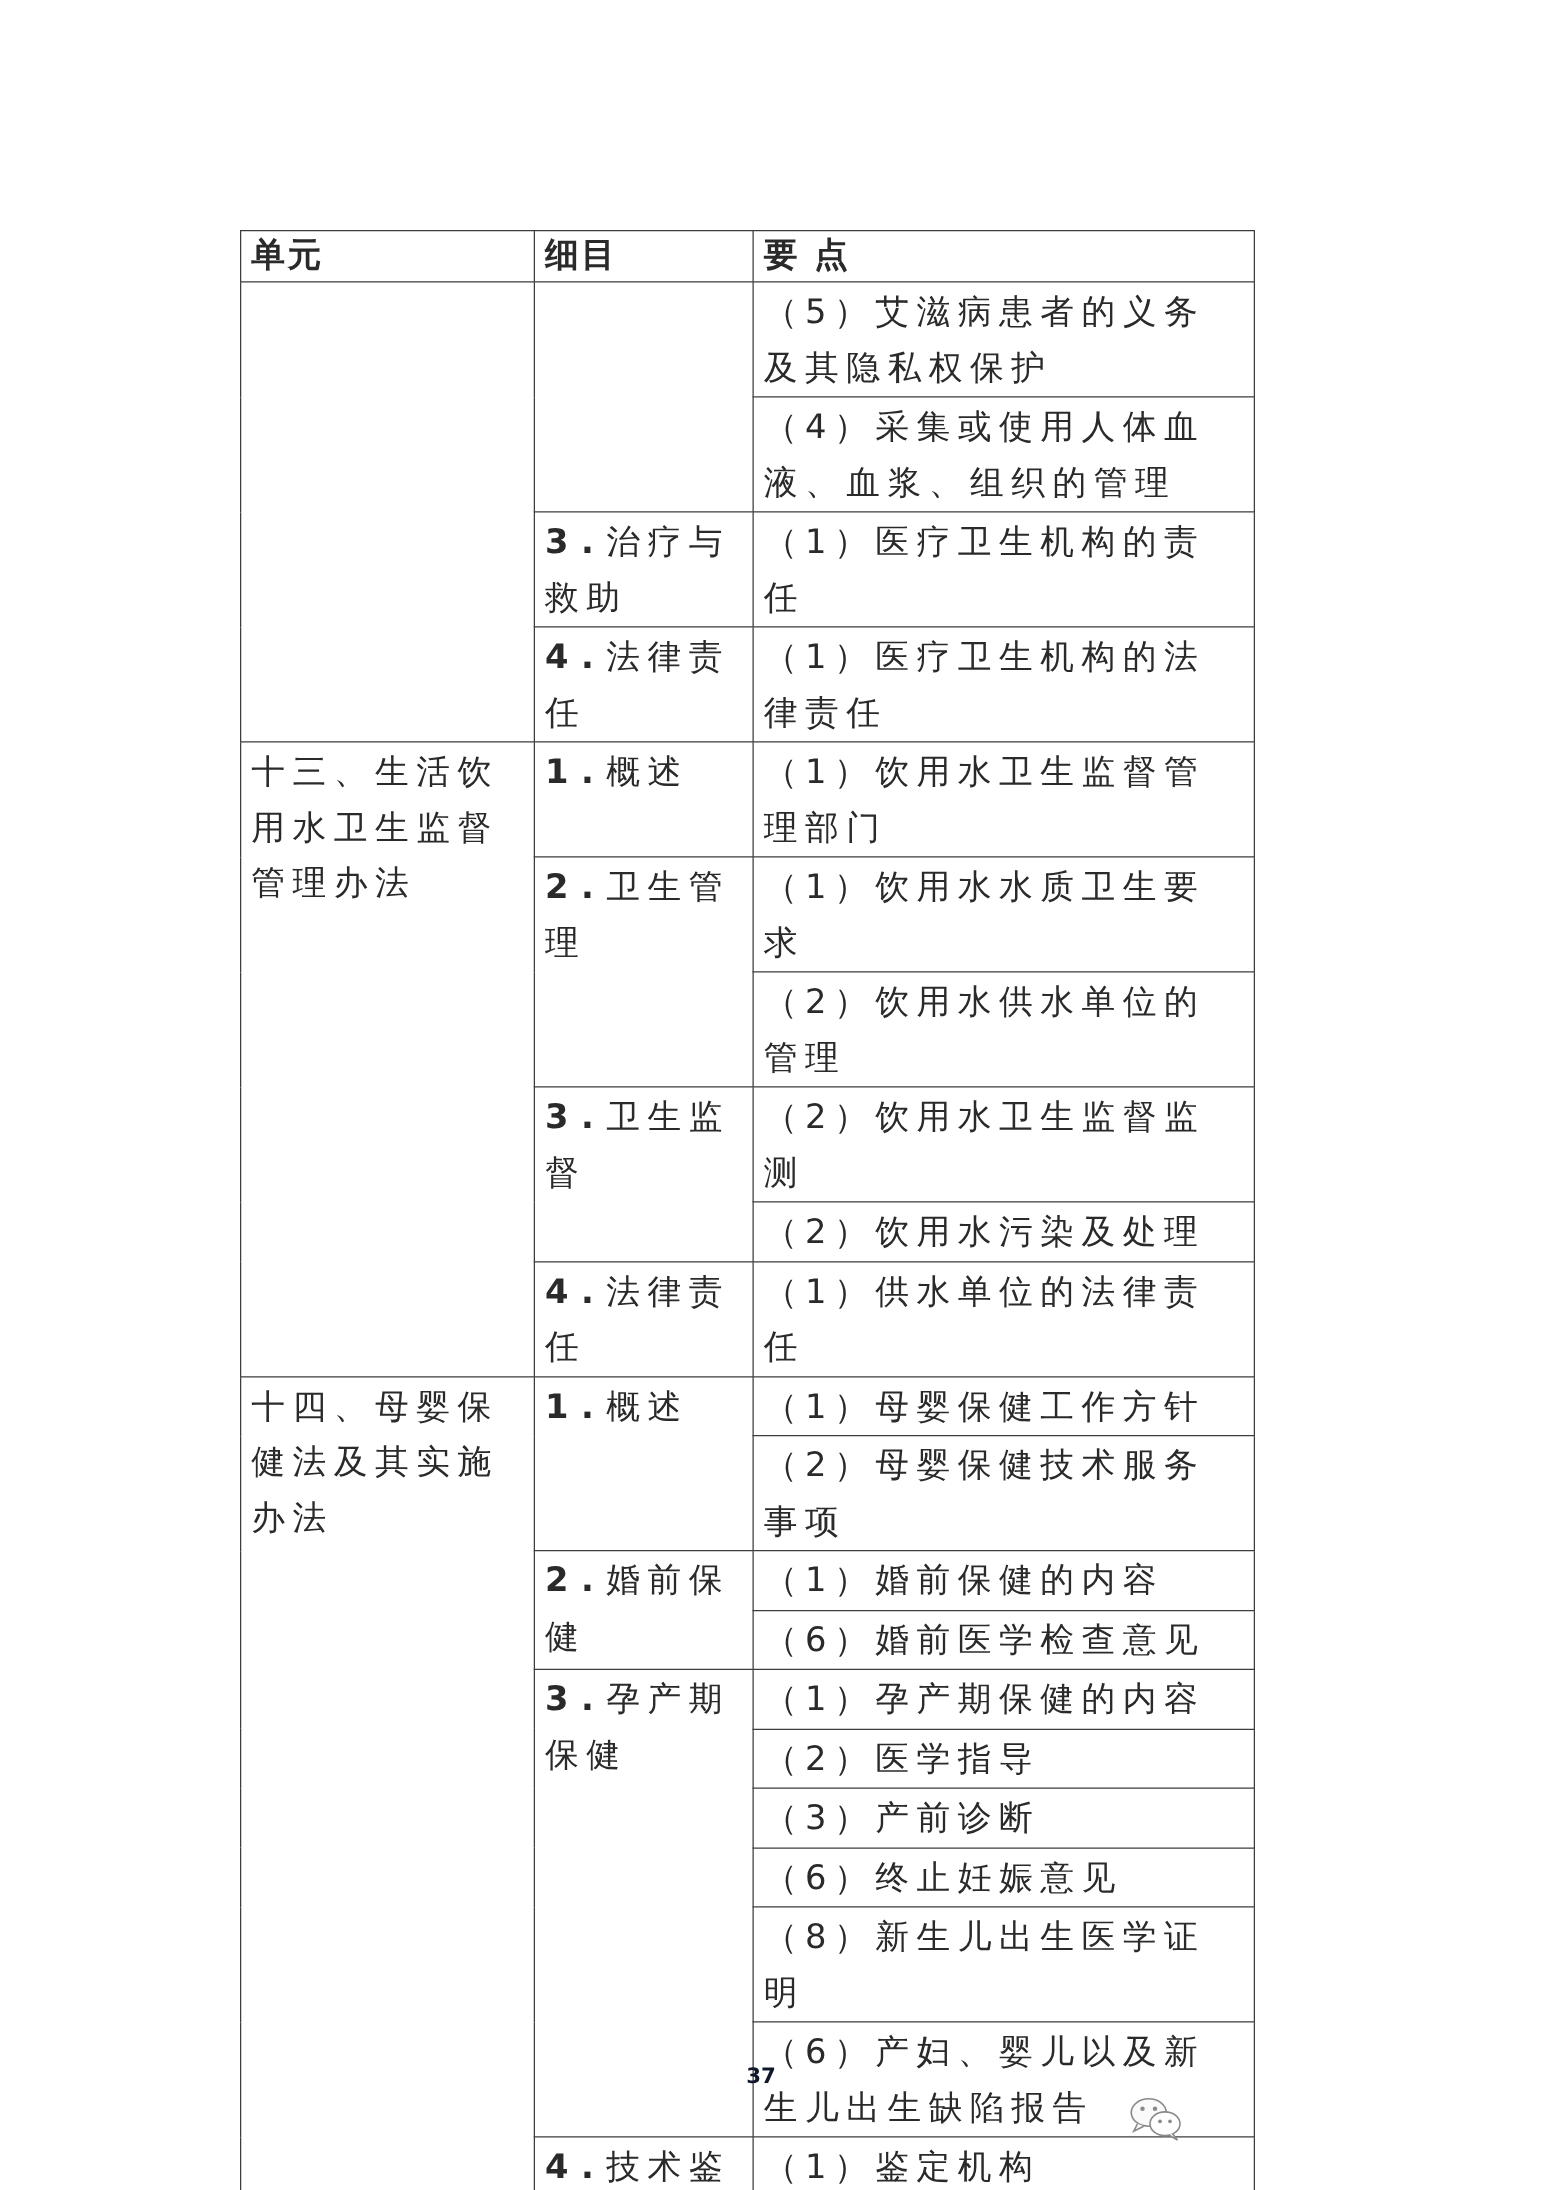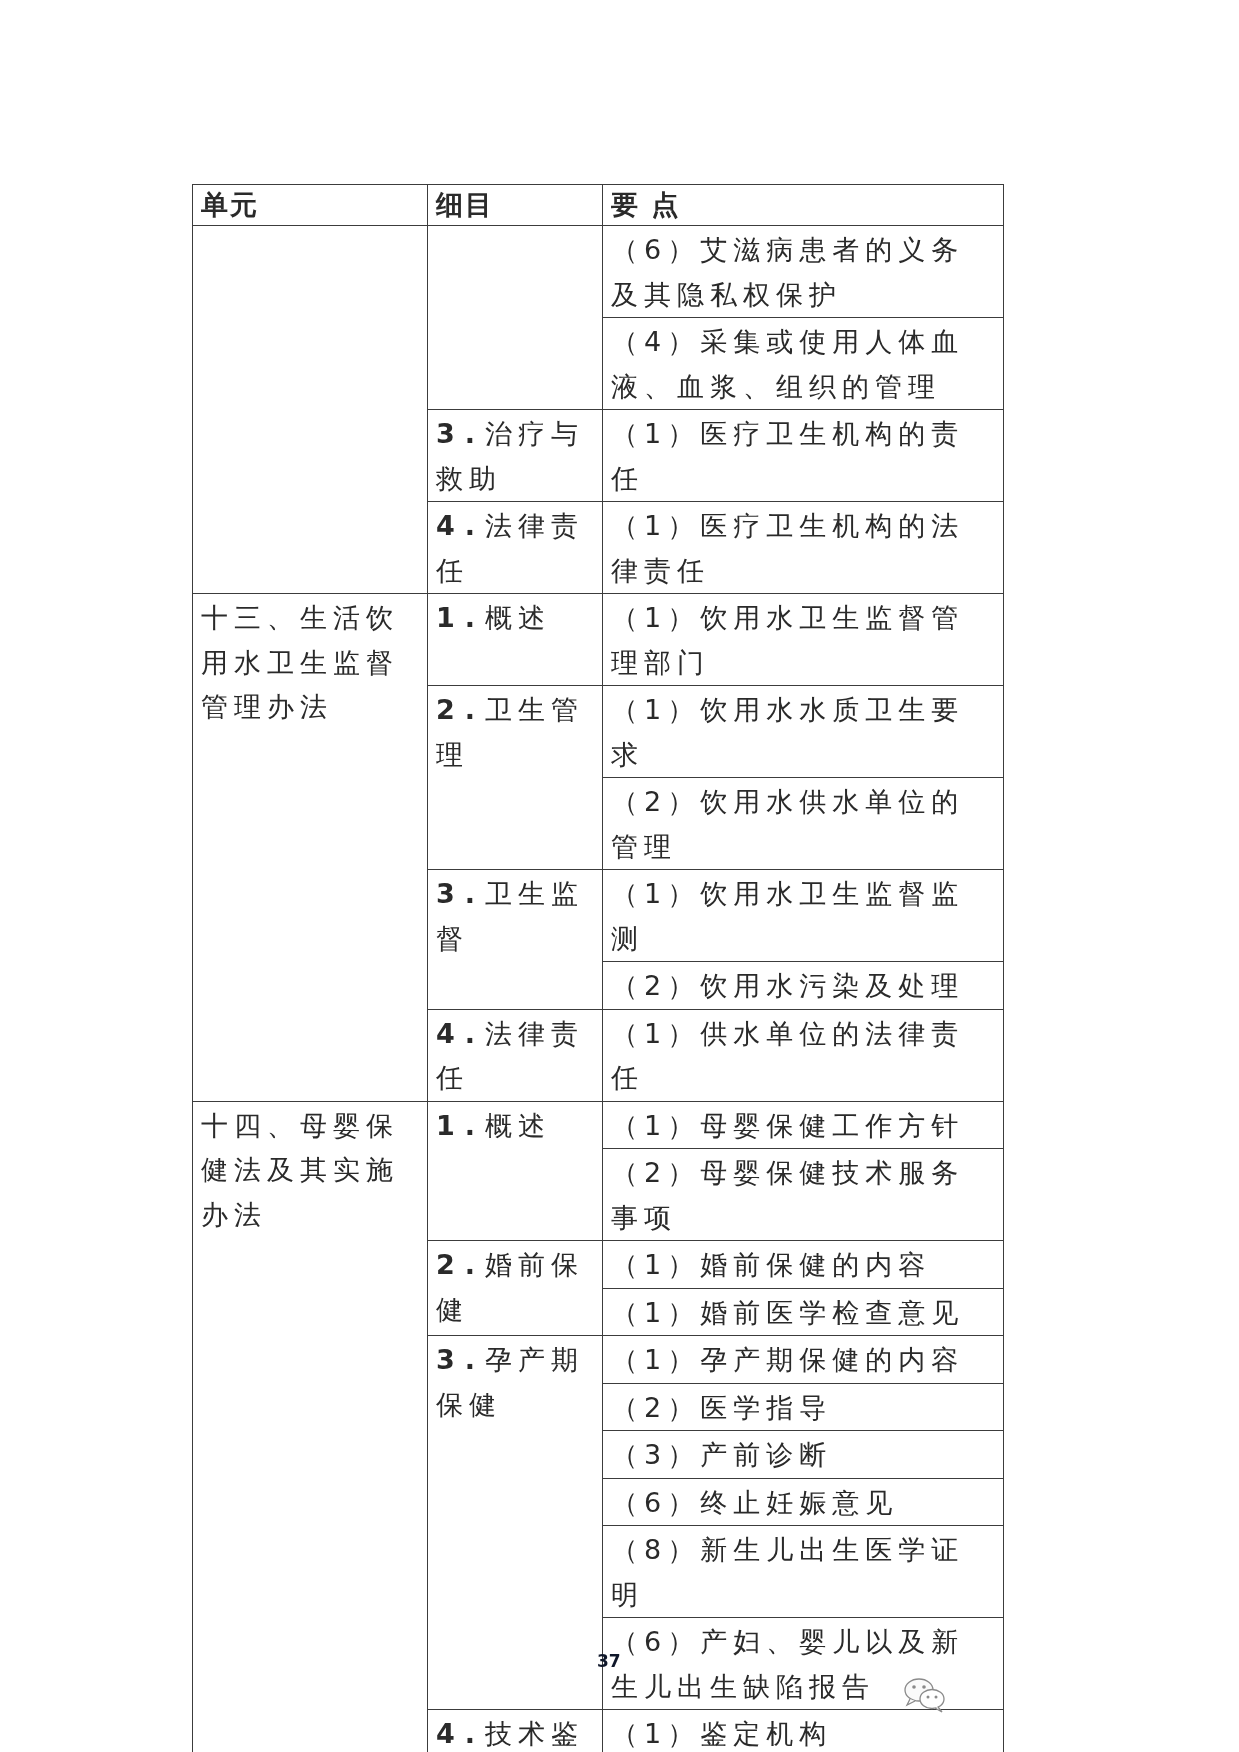--- a/index.html
+++ b/index.html
@@ -40,21 +40,21 @@
     <tbody>
         <tr>
       <th>单元</th>
       <th>细目</th>
       <th>要 点</th>
     </tr>
 
     <tr>
       <td rowspan="4"></td>
       <td rowspan="2"><span></span></td>
-      <td class="pt2">（6）艾滋病患者的义务及其隐私权保护</td>
+      <td class="pt2">（5）艾滋病患者的义务及其隐私权保护</td>
     </tr>
     <tr>
       <td class="pt2">（4）采集或使用人体血液、血浆、组织的管理</td>
     </tr>
     <tr>
       <td style="height:83px"><span class="num">3.</span><span>治疗与救助</span></td>
       <td>（1）医疗卫生机构的责任</td>
     </tr>
     <tr>
       <td style="height:85px"><span class="num">4.</span><span>法律责任</span></td>
@@ -68,21 +68,21 @@
     </tr>
     <tr>
       <td rowspan="2"><span class="num">2.</span><span>卫生管理</span></td>
       <td class="pt">（1）饮用水水质卫生要求</td>
     </tr>
     <tr>
       <td class="pt2">（2）饮用水供水单位的管理</td>
     </tr>
     <tr>
       <td rowspan="2"><span class="num">3.</span><span>卫生监督</span></td>
-      <td class="pt">（1）饮用水卫生监督监测</td>
+      <td class="pt">（2）饮用水卫生监督监测</td>
     </tr>
     <tr>
       <td class="pt">（2）饮用水污染及处理</td>
     </tr>
     <tr>
       <td style="height:83px"><span class="num">4.</span><span>法律责任</span></td>
       <td>（1）供水单位的法律责任</td>
     </tr>
 
     <tr>
@@ -91,21 +91,21 @@
       <td class="pt">（1）母婴保健工作方针</td>
     </tr>
     <tr>
       <td class="pt2">（2）母婴保健技术服务事项</td>
     </tr>
     <tr>
       <td rowspan="2"><span class="num">2.</span><span>婚前保健</span></td>
       <td class="pt">（1）婚前保健的内容</td>
     </tr>
     <tr>
-      <td class="pt">（1）婚前医学检查意见</td>
+      <td class="pt">（6）婚前医学检查意见</td>
     </tr>
     <tr>
       <td rowspan="6"><span class="num">3.</span><span>孕产期保健</span></td>
       <td class="pt">（1）孕产期保健的内容</td>
     </tr>
     <tr>
       <td class="pt">（2）医学指导</td>
     </tr>
     <tr>
       <td class="pt">（3）产前诊断</td>

